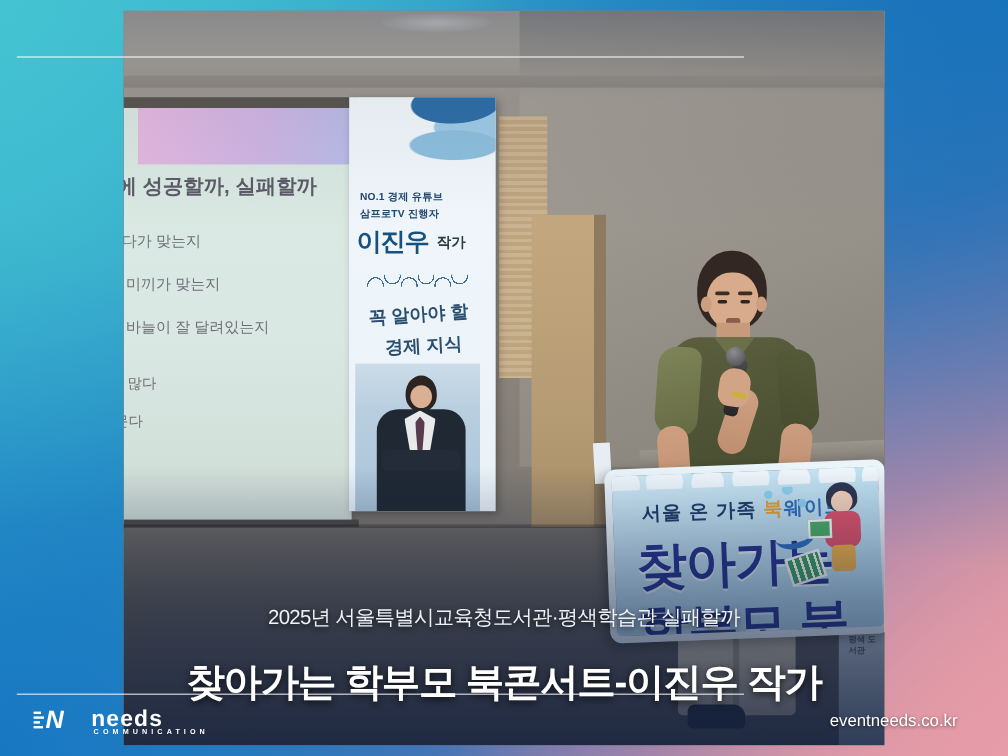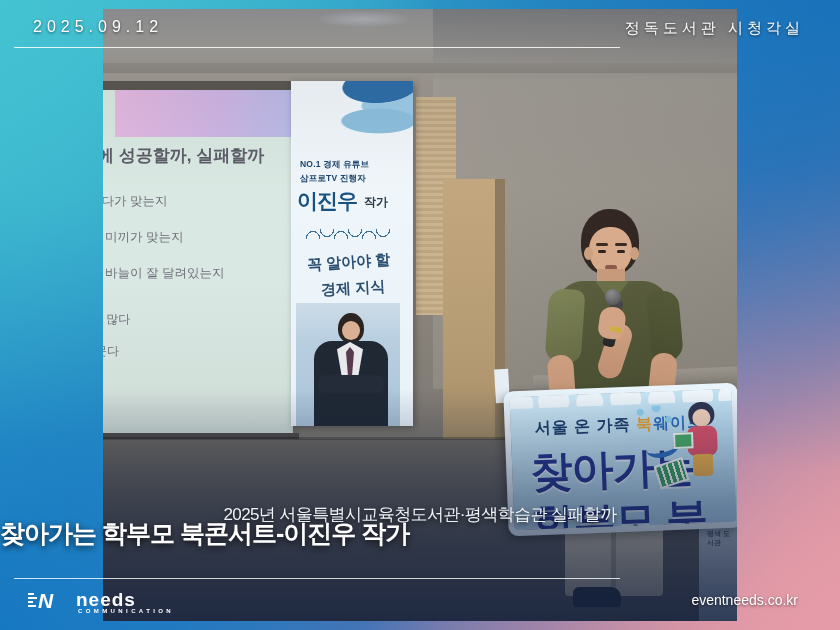--- a/index.html
+++ b/index.html
@@ -411,22 +411,22 @@
     background:rgba(255,255,255,.85);
   }
 
   
   .ttl-sub{
     position:absolute; left:0; top:503px; width:100%; text-align:center;
     color:#eef2f7; font-size:17px; font-weight:500; letter-spacing:-.6px;
     text-shadow:0 2px 5px rgba(0,0,0,.75);
   }
   .ttl-main{
-    position:absolute; left:0; top:517px; width:100%; 
-    color:#ffffff; font-size:25px; font-weight:800; letter-spacing:-1px;
+    position:absolute; left:0; top:547px; width:100%; text-align:center;
+    color:#ffffff; font-size:32px; font-weight:800; letter-spacing:-1px;
     text-shadow:0 2px 6px rgba(0,0,0,.8);
   }
 
   
   .ftr-rule{
     position:absolute; left:14px; top:578px; width:606px; height:1px;
     background:rgba(255,255,255,.8);
   }
   .logo{
     position:absolute; left:28px; top:588px; width:180px; height:26px;
@@ -568,24 +568,20 @@
         <div class="sg-face"></div>
         <div class="sg-body"></div>
         <div class="sg-legs"></div>
         <div class="sg-book"></div>
       </div>
     </div>
 
     <div class="photo-shade"></div>
   </div>
 
-  <div class="hdr">
-    <div class="hdr-date">2025.09.12</div>
-    <div class="hdr-place">정독도서관 시청각실</div>
-  </div>
   <div class="hdr-rule"></div>
 
   <div class="ttl-sub">2025년 서울특별시교육청도서관·평색학습관 실패할까</div>
   <div class="ttl-main">찾아가는 학부모 북콘서트-이진우 작가</div>
 
   <div class="ftr-rule"></div>
   <div class="logo">
     <div class="logo-mark">
       <div class="logo-speed"></div>
       <div class="logo-n">N</div>

